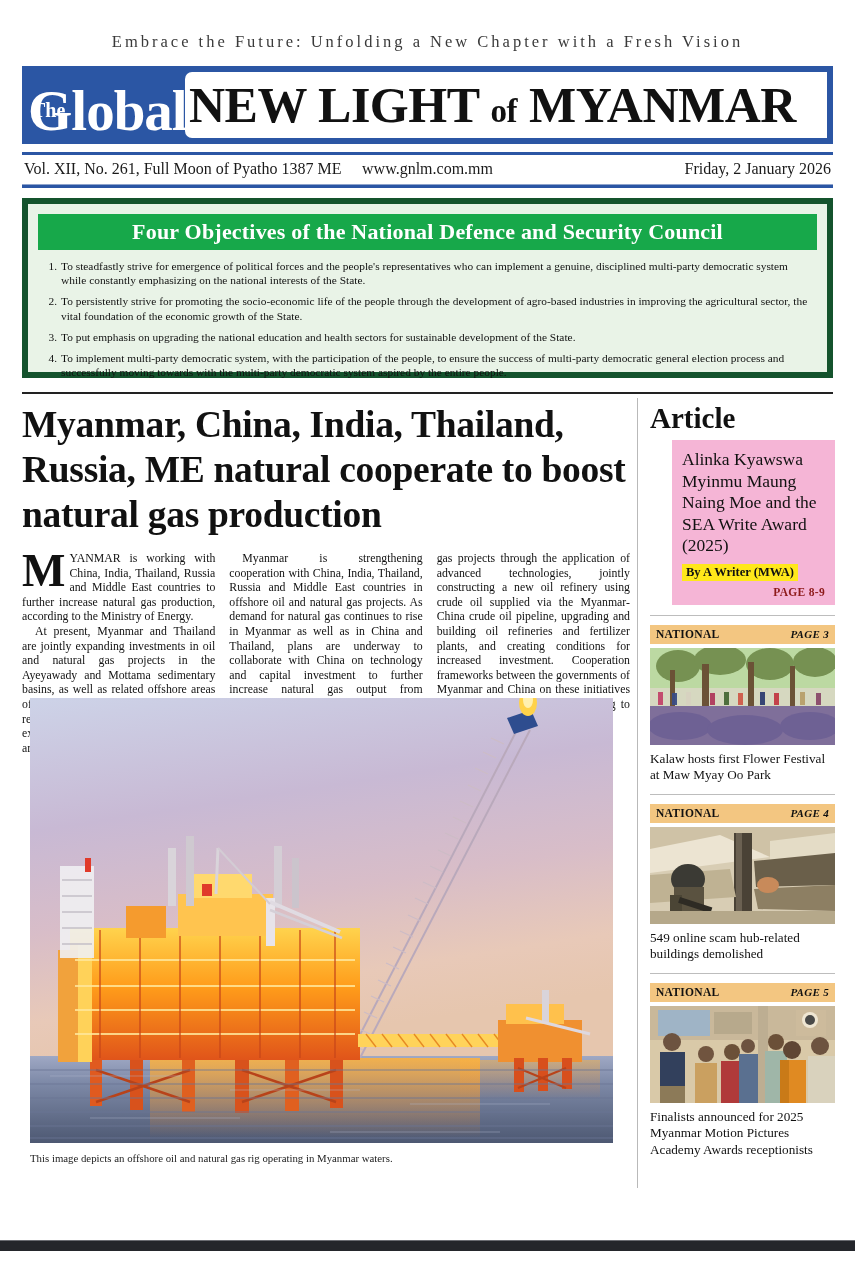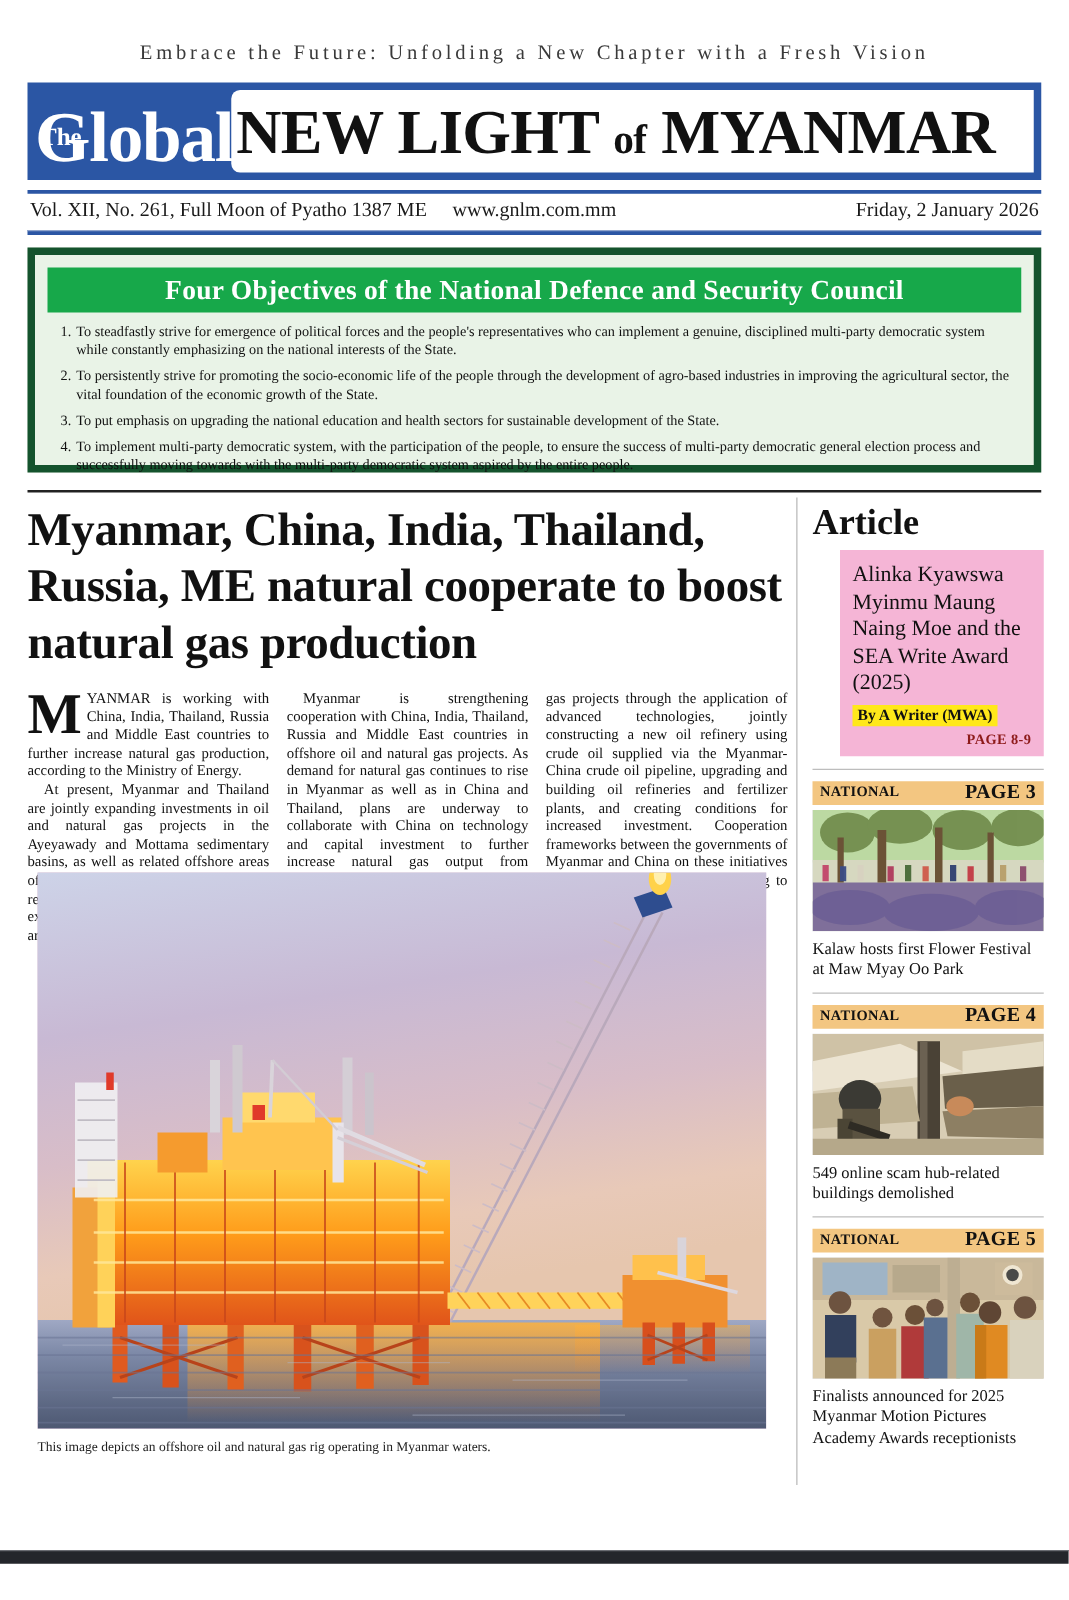--- a/index.html
+++ b/index.html
@@ -153,21 +153,21 @@
     font-size:11.5px; margin-top:5px; letter-spacing:0.3px;
   }
   .sb-divider { height:1px; background:#bdbdbd; margin:10px 0 9px 0; }
 
   .news-item { width:185px; }
   .ni-bar {
     background:#f3c681; height:19px; display:flex; align-items:center;
     justify-content:space-between; padding:0 6px;
   }
   .ni-cat { font-size:11.5px; font-weight:700; color:#111; letter-spacing:0.3px; }
-  .ni-page { font-size:16px; font-weight:700; color:#111; letter-spacing:0.3px; }
+  .ni-page { font-size:11px; font-weight:700; color:#111; letter-spacing:0.3px;font-style:italic; }
   .ni-thumb { width:185px; height:97px; margin-top:4px; overflow:hidden; background:#ddd; }
   .ni-thumb svg { display:block; width:185px; height:97px; }
   .ni-caption {
     font-size:13.2px; line-height:16.5px; color:#111; margin-top:6px;
     font-family:"Liberation Serif", serif;
   }
 
   
   .bottom-bar {
     position:absolute; left:0; top:1240px; width:855px; height:11px;

